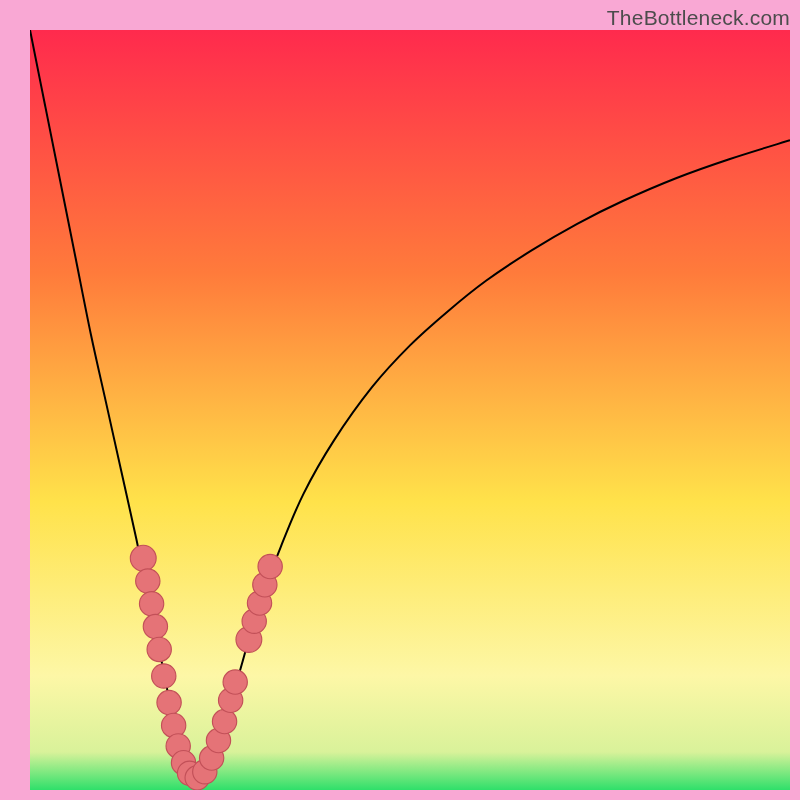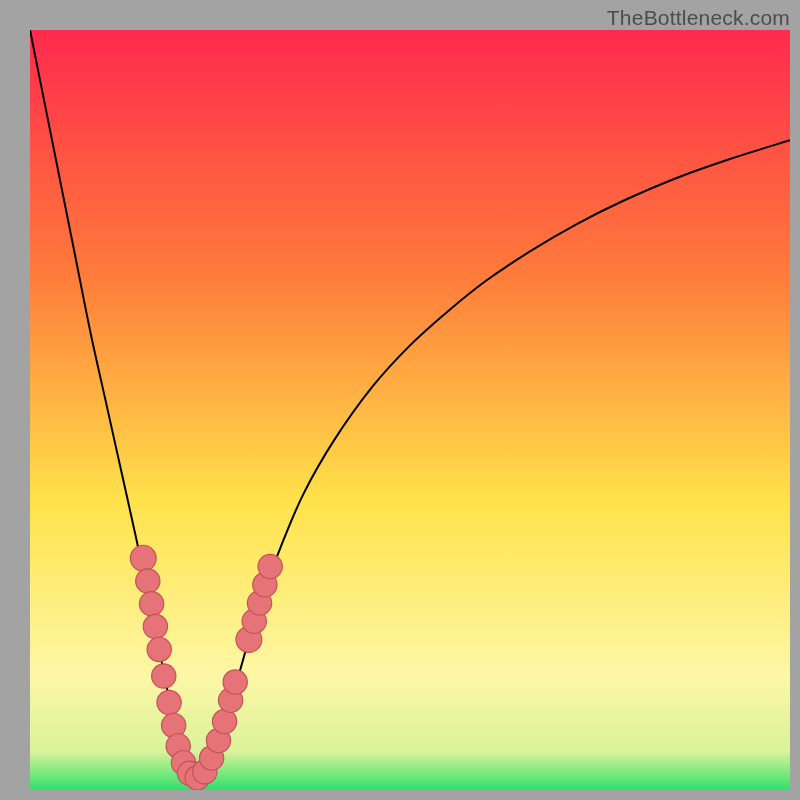--- a/index.html
+++ b/index.html
@@ -8,21 +8,21 @@
     width: 800px;
     height: 800px;
     overflow: hidden;
     background: #000;
     font-family: Arial, Helvetica, sans-serif;
   }
   .frame {
     position: absolute;
     left: 0; top: 0;
     width: 800px; height: 800px;
-    background: #a3a3a3;
+    background: #f9a8d4;
   }
   .plot {
     position: absolute;
     left: 30px;
     top: 30px;
     width: 760px;
     height: 760px;
     overflow: hidden;
   }
   .plot svg {

